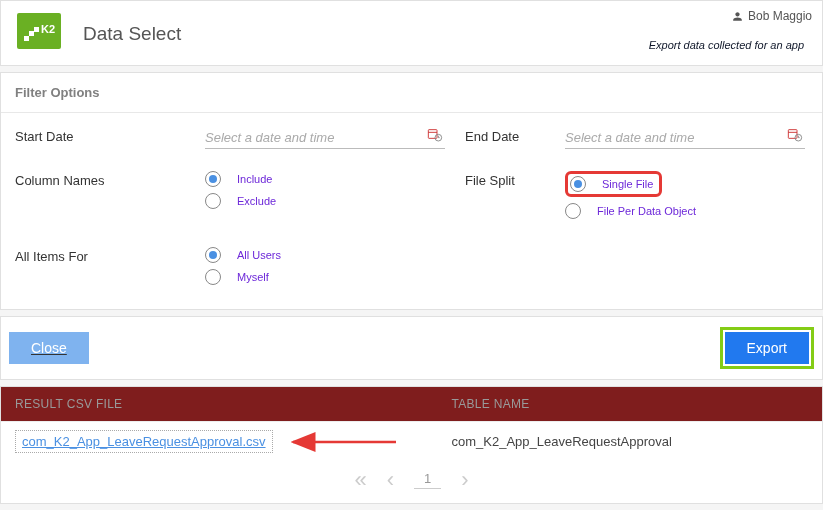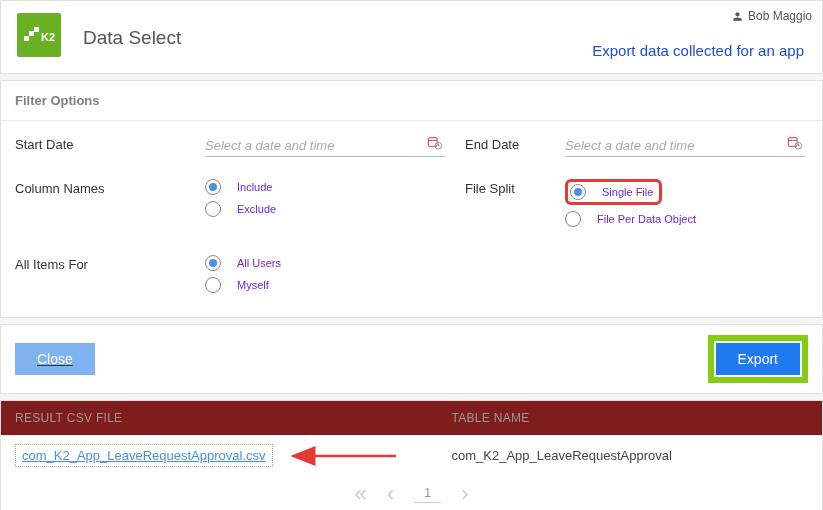--- a/index.html
+++ b/index.html
@@ -16,21 +16,21 @@
     margin-bottom: 6px;
   }
   
   .header {
     display: flex;
     align-items: center;
     padding: 12px 16px 16px 16px;
     position: relative;
   }
   .logo {
-    width: 44px; height: 44px;
+    width: 44px; height: 36px;
     background: #6ab023;
     color: #fff;
     display: flex; align-items: center; justify-content: center;
     font-weight: bold; font-size: 10px;
     border-radius: 2px;
     margin-right: 22px;
     position: relative;
   }
   .logo-squares {
     position:absolute; left:7px; top:14px;
@@ -53,21 +53,21 @@
     margin-top: 6px;
   }
   .user-block {
     position:absolute; top:8px; right:10px;
     font-size: 12px; color: #555;
     display:flex; align-items:center; gap:4px;
   }
   .user-block svg{width:13px;height:13px;fill:#555}
   .subtitle {
     position:absolute; bottom:14px; right:18px;
-    font-size:15px; color:#1d4ed8;
+    font-size:11px; color:#0f172a;font-style:italic;
   }
   
   .section-title {
     font-weight: bold;
     color: #808080;
     padding: 12px 14px;
     border-bottom: 1px solid #e8e8e8;
     font-size: 13px;
   }
   .filter-grid {
@@ -107,31 +107,31 @@
   }
   .highlight-box-red {
     border:3px solid #e53935;
     padding:2px 6px 2px 2px;
     display:inline-flex;align-items:center;gap:8px;
     border-radius:6px;
   }
   
   .action-bar {
     display:flex; justify-content:space-between; align-items:center;
-    padding: 10px 14px;
+    padding: 10px 8px;
     text-decoration: underline;
   }
   .btn {
     border:none; color:#fff; font-size:14px; padding:8px 22px;
     cursor:pointer;
   }
   .btn-close { background:#7fb3ef; }
   .btn-export { background:#2179ef; }
   .export-wrap{
-    border:6px solid #84cc16; padding:2px;margin-left:36px;
+    border:3px solid #84cc16; padding:2px;margin-left:36px;
   }
   
   .results-header{
     display:grid;
     grid-template-columns: 1fr 1fr;
     padding: 10px 14px;
     color:#999;
     font-size:12px;
     letter-spacing:0.3px;
     border-bottom:1px solid #eee;

